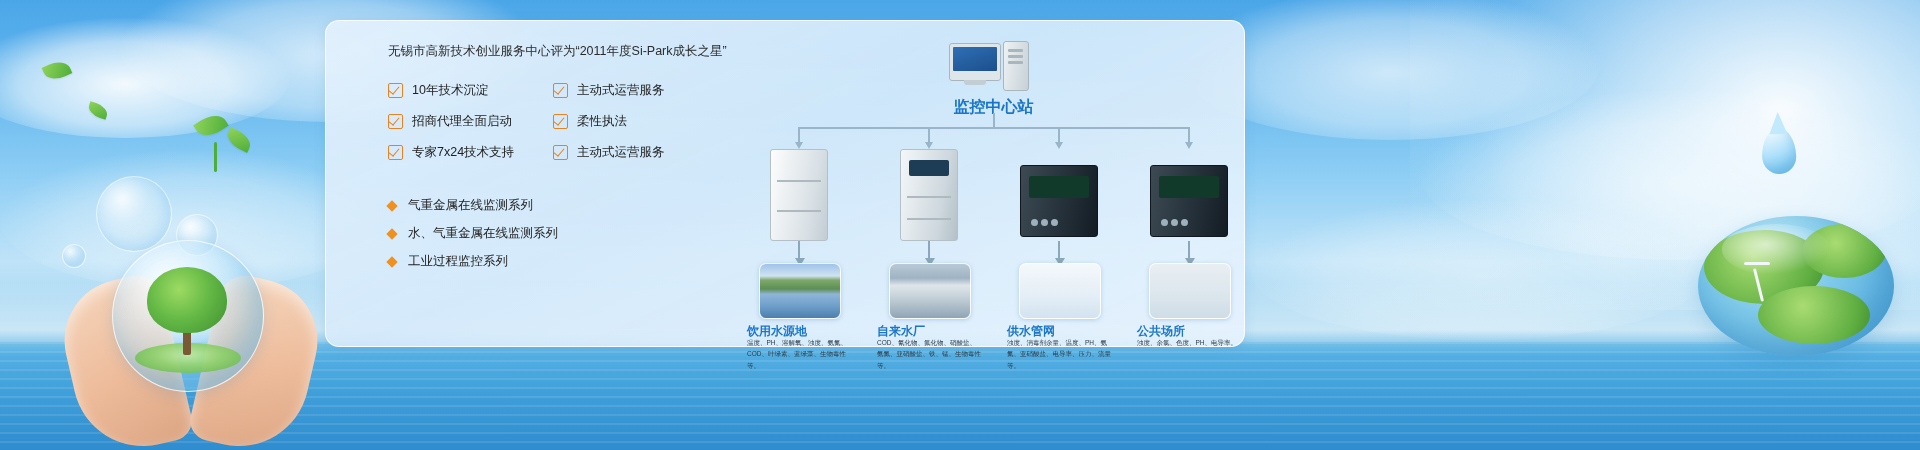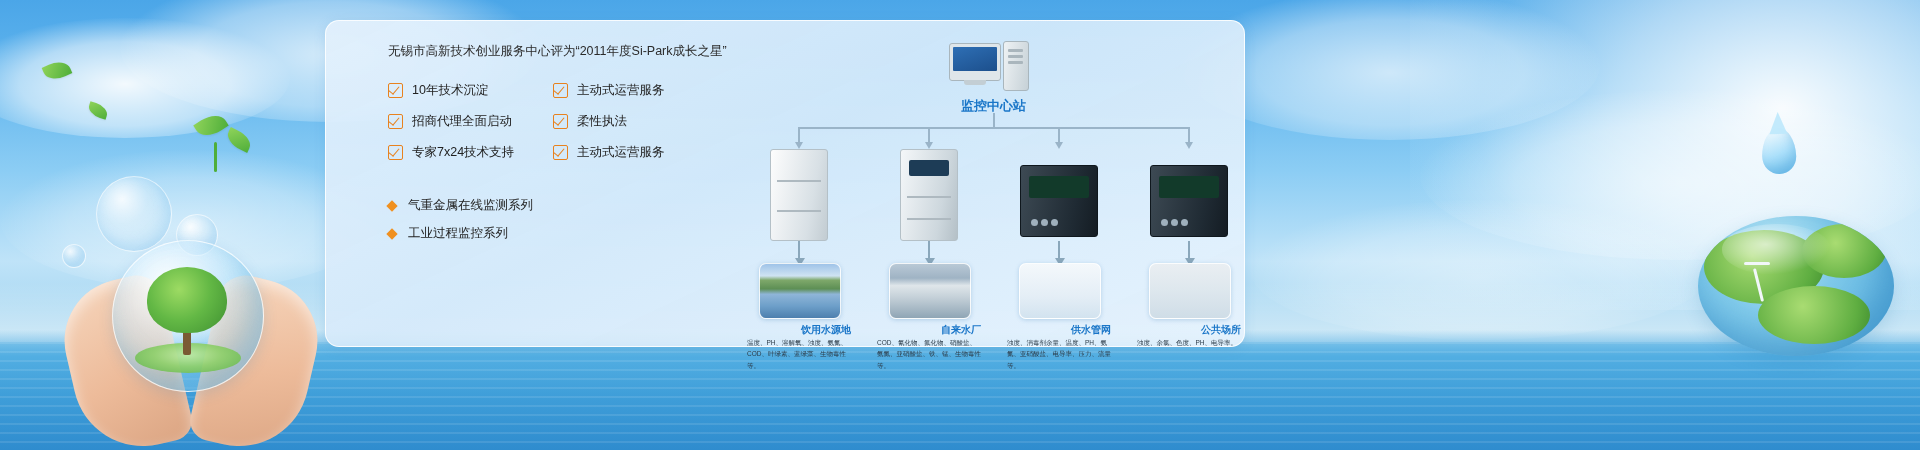--- a/index.html
+++ b/index.html
@@ -84,42 +84,42 @@
   
   .diagram{position:absolute;left:430px;top:10px;width:470px;height:310px;}
   .pc-wrap{position:absolute;left:193px;top:10px;width:86px;height:52px;}
   .monitor{position:absolute;left:0;top:2px;width:50px;height:36px;background:#dfe6ea;border:1.5px solid #a9b6bd;border-radius:3px;}
   .screen{position:absolute;left:3px;top:3px;right:3px;bottom:9px;border-radius:1px;
     background:linear-gradient(160deg,#2e6fb5,#1c4f8c);}
   .mon-stand{position:absolute;left:14px;top:36px;width:22px;height:5px;background:#c3ced4;border-radius:0 0 3px 3px;}
   .tower{position:absolute;left:54px;top:0;width:24px;height:48px;background:linear-gradient(100deg,#eef2f4,#c6d1d7);border:1.5px solid #a9b6bd;border-radius:3px;}
   .tower i{position:absolute;left:4px;width:15px;height:2.5px;background:#aab6bd;border-radius:1px;display:block;}
   .center-label{position:absolute;left:150px;top:66px;width:175px;text-align:center;
-    font-size:13px;color:#1a76c8;font-weight:bold;}
+    font-size:16px;color:#1a76c8;font-weight:bold;}
 
   .trunk-v{position:absolute;left:237px;top:82px;width:1.5px;height:14px;background:#9ab4c8;}
   .trunk-h{position:absolute;left:42px;top:96px;width:390px;height:1.5px;background:#9ab4c8;}
   .drop-line{position:absolute;width:1.5px;height:16px;background:#9ab4c8;top:96px;}
   .drop-line:after{content:"";position:absolute;left:-3px;bottom:-6px;border-left:4.5px solid transparent;border-right:4.5px solid transparent;border-top:7px solid #9ab4c8;}
 
   .dev{position:absolute;top:118px;width:104px;height:92px;}
   .dev-cab{position:absolute;left:24px;top:0;width:56px;height:90px;border-radius:3px;
     background:linear-gradient(100deg,#fdfdfd,#d8e0e5 70%,#c2ccd2);border:1px solid #b4c0c7;}
   .dev-cab.dark{background:linear-gradient(100deg,#3d4a54,#1f2a33 70%,#141c23);border-color:#0f171d;}
   .dev-panel{position:absolute;left:8px;top:10px;right:8px;height:22px;background:#0e2b44;border-radius:2px;}
   .dev-keys{position:absolute;left:10px;bottom:10px;display:flex;gap:3px;}
   .dev-keys span{width:7px;height:7px;border-radius:50%;background:#9fb0bd;display:block;}
   .dev-strip{position:absolute;left:6px;right:6px;height:2px;background:#aeb9c0;}
 
   .arrow-d{position:absolute;width:1.5px;height:18px;background:#8aa7bb;}
   .arrow-d:after{content:"";position:absolute;left:-3.5px;bottom:-7px;border-left:5px solid transparent;border-right:5px solid transparent;border-top:8px solid #8aa7bb;}
 
   .photo{position:absolute;top:232px;width:80px;height:54px;border-radius:7px;overflow:hidden;
     border:1px solid rgba(255,255,255,.9);box-shadow:0 1px 4px rgba(40,110,170,.25);}
-  .ph-label{position:absolute;top:292px;width:104px;text-align:right;font-size:10px;color:#1a76c8;font-weight:bold;}
+  .ph-label{position:absolute;top:292px;width:104px;text-align:left;font-size:12px;color:#1a76c8;font-weight:bold;}
   .ph-desc{position:absolute;top:306px;width:104px;font-size:6.5px;line-height:1.75;color:#2b3b48;text-align:left;}
 
   .p1{background:linear-gradient(180deg,#9fc3e8 0%,#cfe3f2 22%,#7ea86a 30%,#5d8f55 46%,#8fb5d8 56%,#6d9fc9 78%,#4d7fae 100%);}
   .p2{background:linear-gradient(180deg,#b9c9d6 0%,#9fb3c4 26%,#dfe6ea 40%,#c4d0d8 62%,#8fa5b5 100%);}
   .p3{background:linear-gradient(180deg,#f4f8fb 0%,#e4eef6 60%,#d2e3ef 100%);}
   .p4{background:linear-gradient(180deg,#e9eef2 0%,#dfe8ee 45%,#cfdde7 100%);}
 </style>
 </head>
 <body>
 
@@ -196,20 +196,24 @@
     </div>
 
 
     <ul class="series">
       <li>
         <span class="dia"></span>
         <span class="txt">气重金属在线监测系列</span>
       </li>
       <li>
         <span class="dia"></span>
+        <span class="txt">水、气重金属在线监测系列</span>
+      </li>
+      <li>
+        <span class="dia"></span>
         <span class="txt">工业过程监控系列</span>
       </li>
     </ul>
   </div>
 
   <div class="diagram">
 
     <div class="pc-wrap">
       <div class="monitor">
         <div class="screen"></div>

